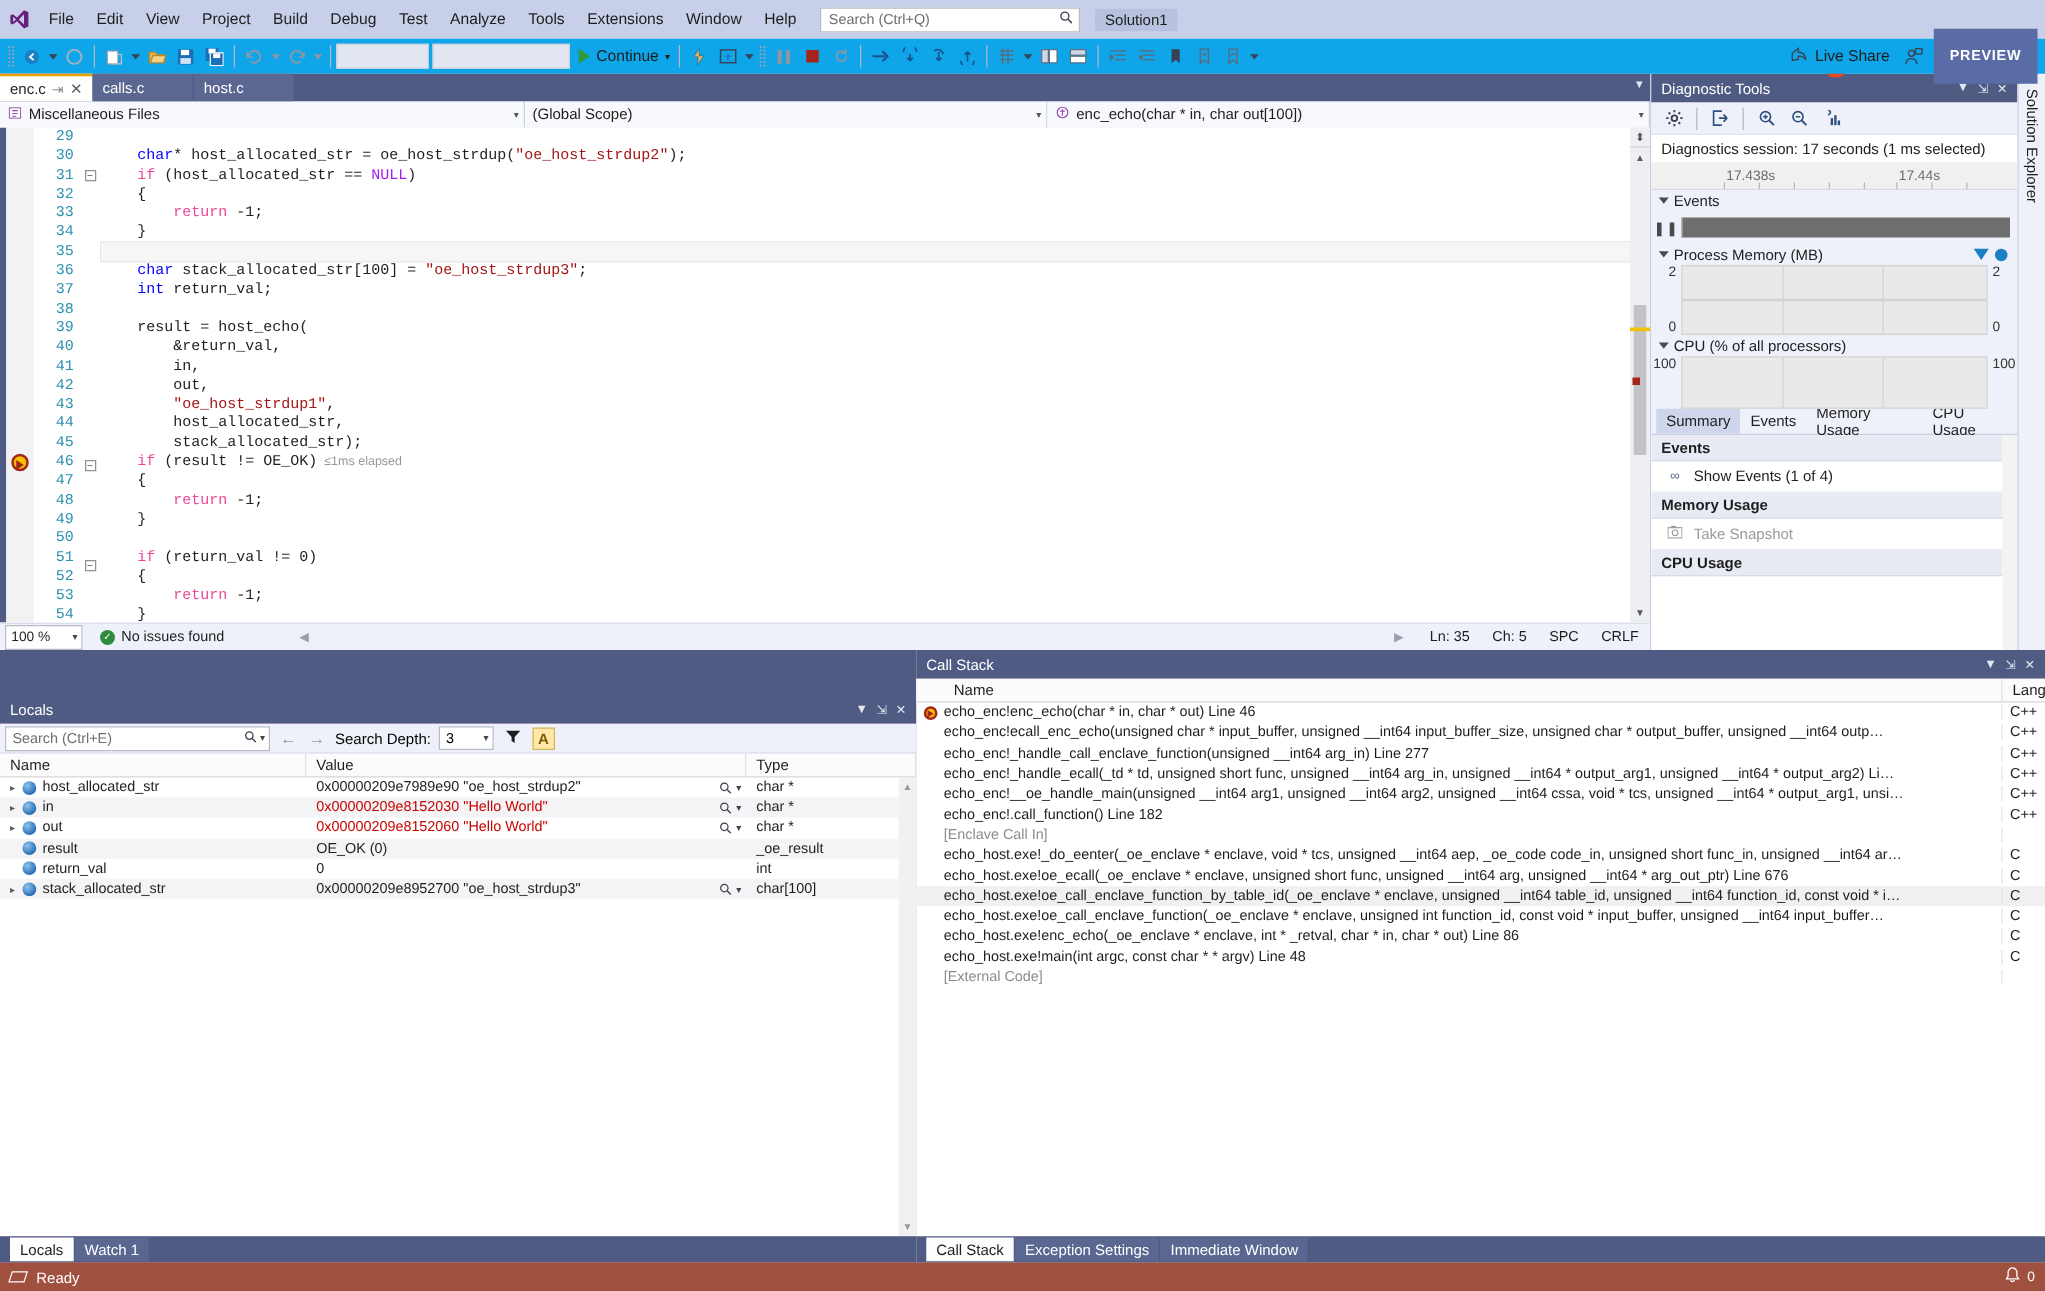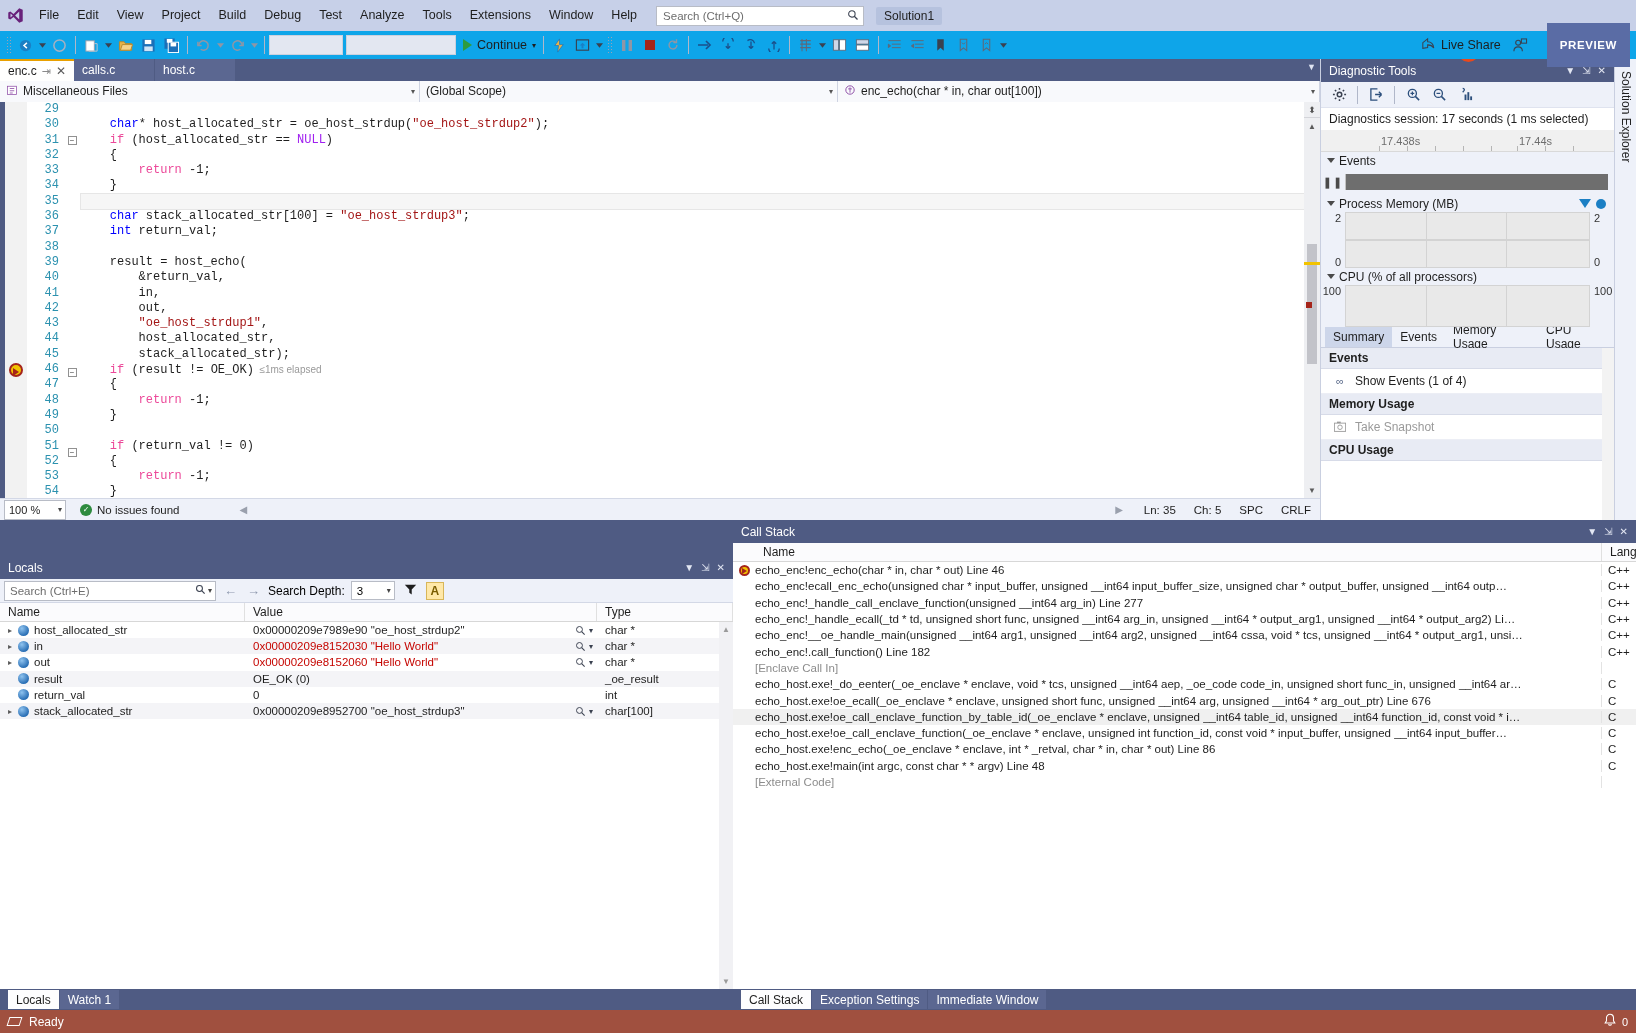--- a/index.html
+++ b/index.html
@@ -121,21 +121,21 @@
     position: absolute; right: 6px; top: 0; height: 28px;
     display: flex; align-items: center;
   }
   .liveshare {
     display: flex; align-items: center; gap: 5px;
     font-size: 12.5px; color: #1e1e1e; padding: 0 8px; height: 24px;
   }
   .preview-badge {
     background: #5a6ca5; color: #fff;
     font-size: 11.5px; font-weight: bold; letter-spacing: 0.6px;
-    padding: 16px 13px; margin-left: 15px;
+    padding: 16px 13px; margin-left: 4px;
   }
 
   
   .body-row { flex: 1; display: flex; min-height: 0; }
   .main-col { flex: 1; display: flex; flex-direction: column; min-width: 0; }
 
   
   .editor-zone { display: flex; height: 461px; flex: 0 0 461px; }
   .editor-main { flex: 1; display: flex; flex-direction: column; min-width: 0; }
 

